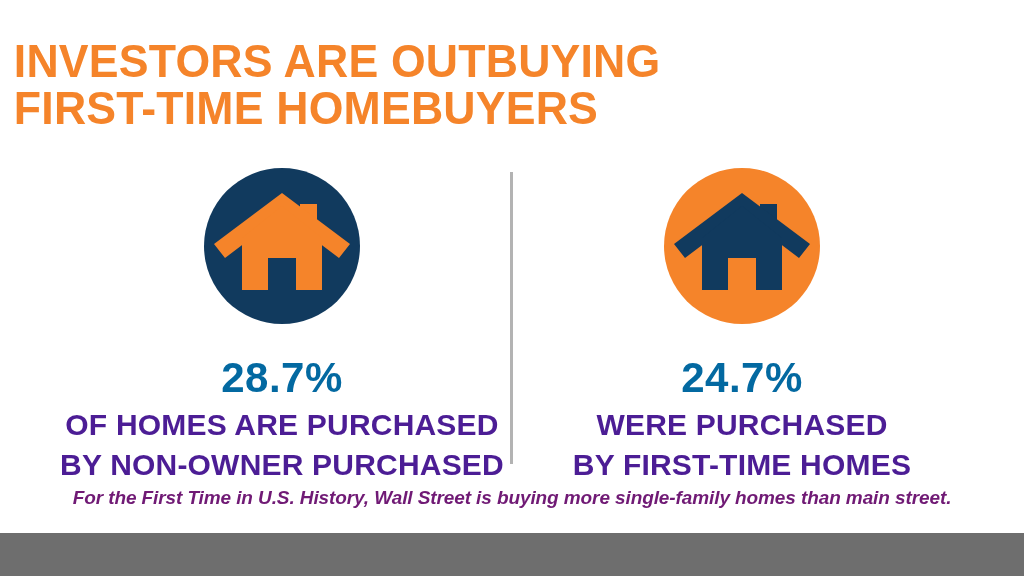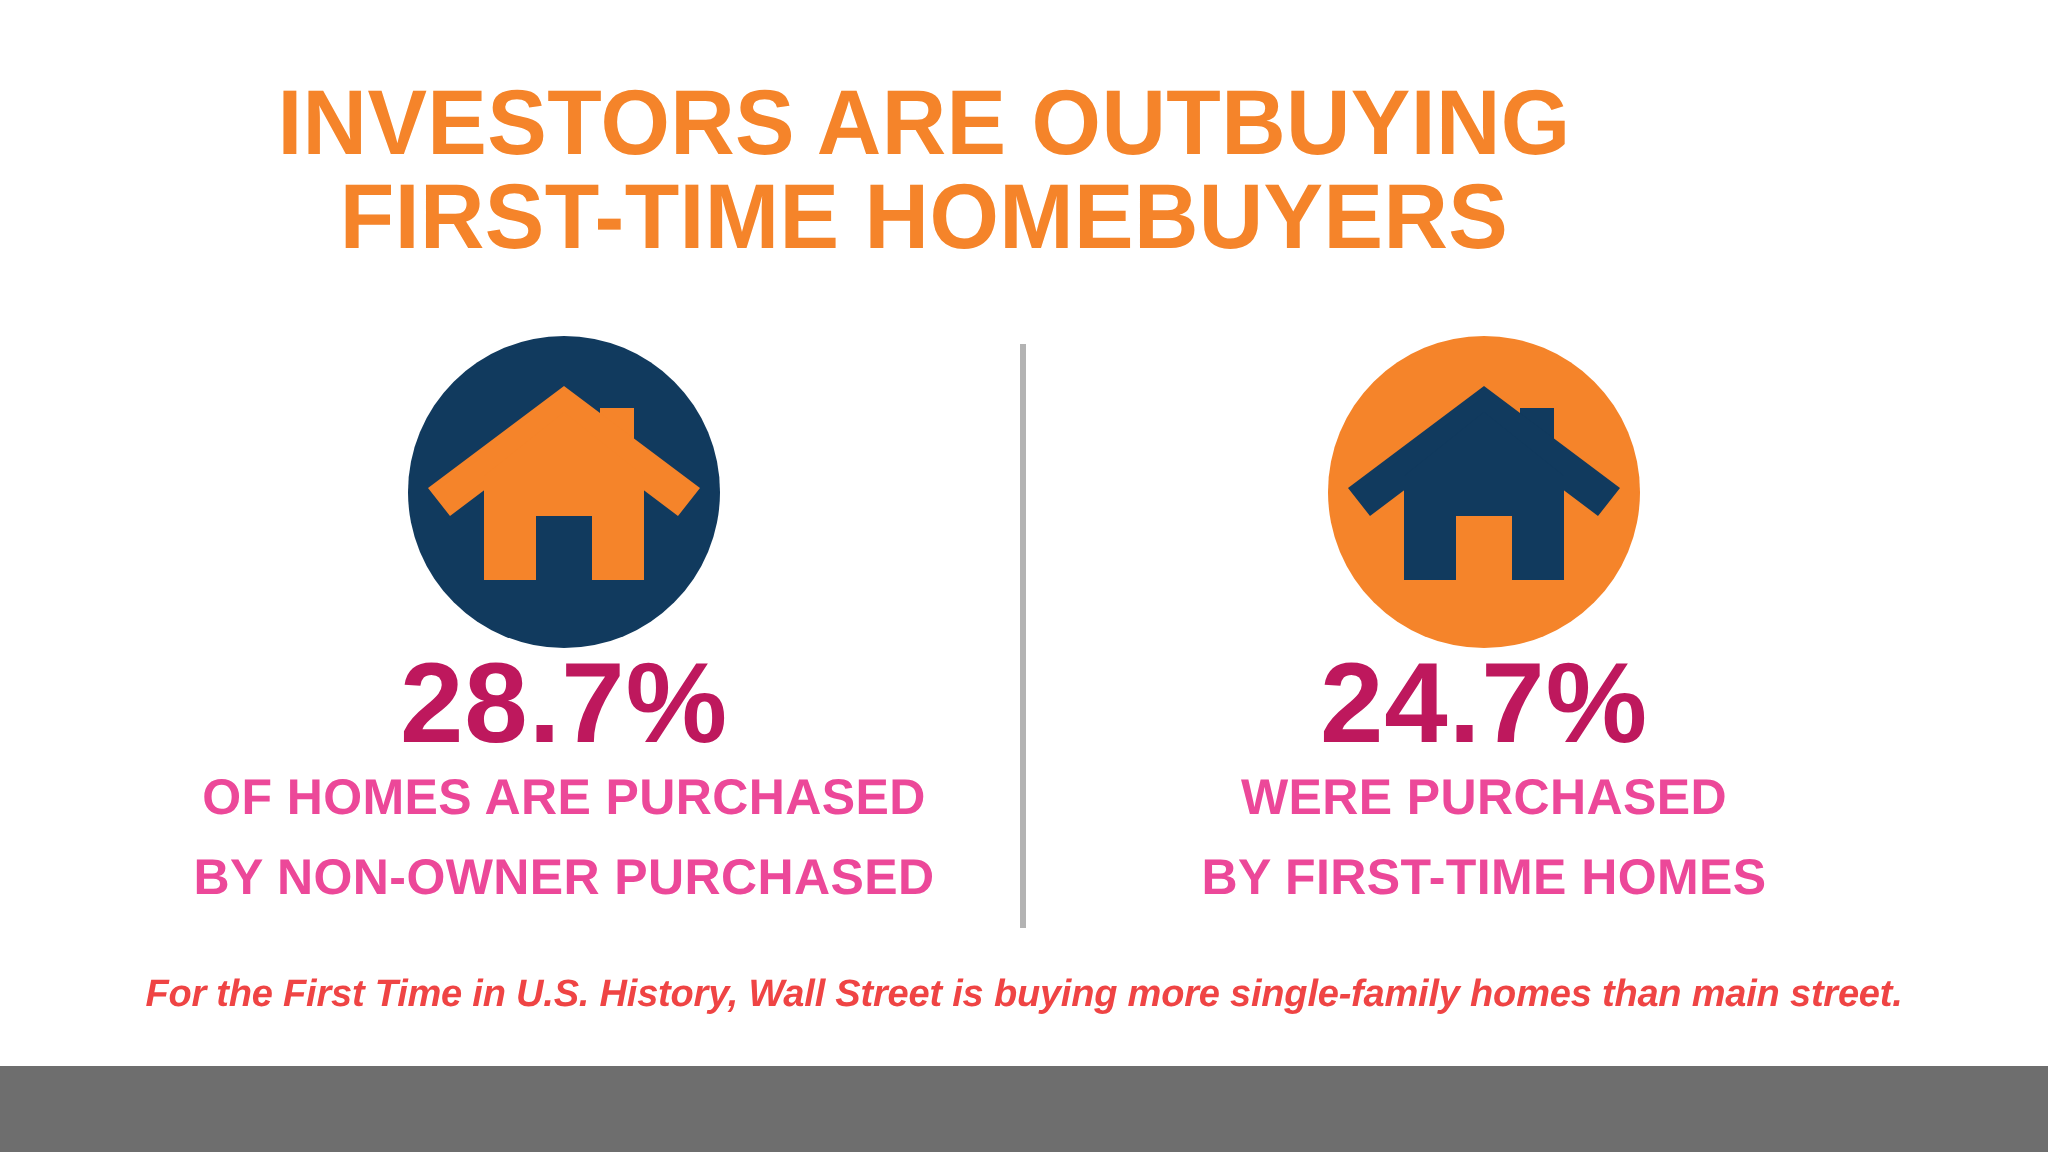--- a/index.html
+++ b/index.html
@@ -19,21 +19,20 @@
     height: 576px;
     background: #ffffff;
   }
 
   
   .title-block {
     position: absolute;
     top: 38px;
     left: 0;
     width: 924px;
-    text-align: center;
   }
   .title-line {
     color: #F5842A;
     font-family: "Liberation Sans Narrow", "Liberation Sans", sans-serif;
     font-weight: bold;
     font-size: 46px;
     line-height: 47px;
     letter-spacing: 0.2px;
     transform: scaleX(0.97);
     transform-origin: center;
@@ -66,47 +65,47 @@
     border-radius: 50%;
     margin: 0 auto;
     display: block;
   }
   .icon-circle.navy   { background: #113A5E; }
   .icon-circle.orange { background: #F5842A; }
 
   .icon-circle svg { display: block; }
 
   .stat-value {
-    margin-top: 4px;
-    color: #be185d;
+    margin-top: 30px;
+    color: #0369a1;
     font-family: "Liberation Sans Narrow", "Liberation Sans", sans-serif;
     font-weight: bold;
-    font-size: 57px;
+    font-size: 42px;
     line-height: 48px;
     letter-spacing: 0.5px;
   }
   .stat-caption {
     margin-top: 6px;
-    color: #ec4899;
+    color: #4c1d95;
     font-family: "Liberation Sans Narrow", "Liberation Sans", sans-serif;
     font-weight: bold;
-    font-size: 25px;
+    font-size: 30px;
     line-height: 34px;
     letter-spacing: 0.2px;
     white-space: nowrap;
   }
 
   
   .subline {
     position: absolute;
     top: 486px;
     left: 0;
     width: 1024px;
     text-align: center;
-    color: #ef4444;
+    color: #701a75;
     font-family: "Liberation Sans Narrow", "Liberation Sans", sans-serif;
     font-weight: bold;
     font-style: italic;
     font-size: 19px;
     line-height: 24px;
     letter-spacing: -0.1px;
     white-space: nowrap;
   }
 
   

